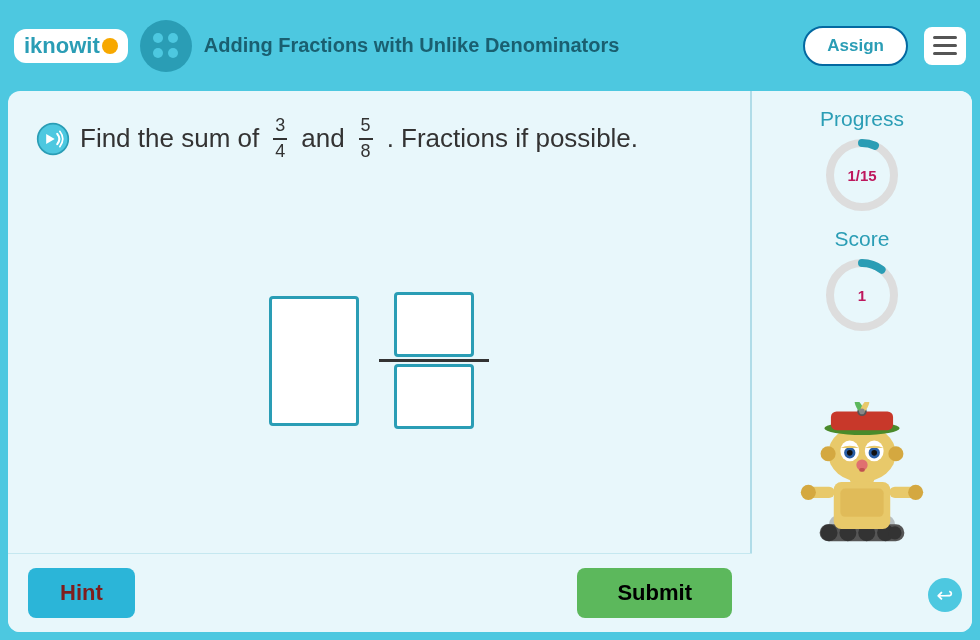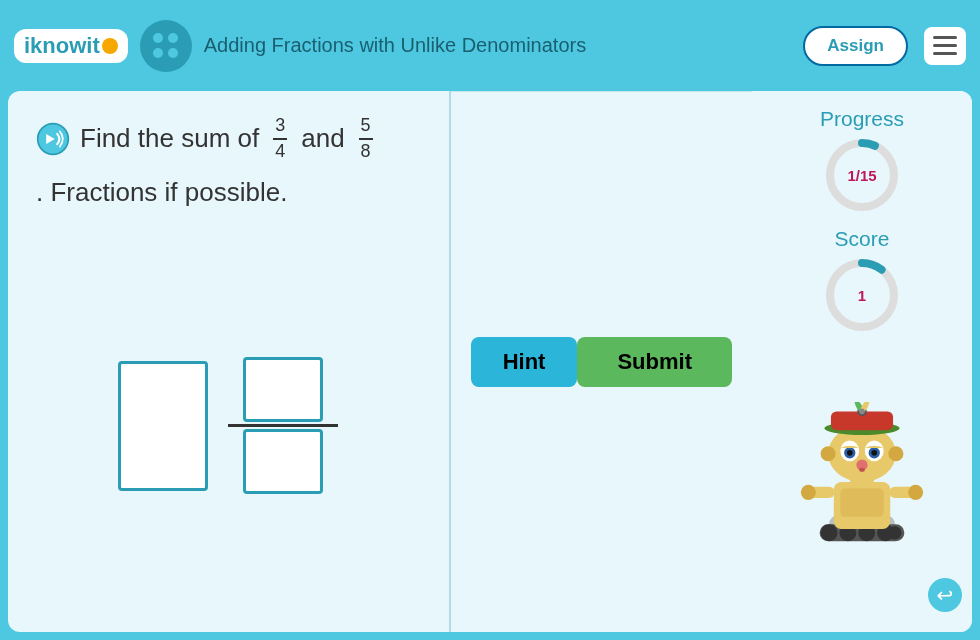--- a/index.html
+++ b/index.html
@@ -68,21 +68,21 @@
     .film-dot {
       width: 10px;
       height: 10px;
       border-radius: 50%;
       background: #4dc8e0;
     }
 
     .header-title {
       font-size: 20px;
       color: #1a5f70;
-      font-weight: 400;
+      font-weight: 700;
       flex: 1;
     }
 
     .assign-btn {
       background: white;
       border: 2px solid #0369a1;
       border-radius: 20px;
       padding: 8px 22px;
       font-size: 17px;
       font-weight: bold;
@@ -211,21 +211,21 @@
       display: flex;
       justify-content: space-between;
       align-items: center;
       padding: 14px 20px;
       background: #e8f7fb;
       border-top: 1px solid #c5e8f0;
     }
 
     .hint-btn {
       background: #2bb5d8;
-      color: #000000;
+      color: #7f1d1d;
       border: none;
       border-radius: 8px;
       padding: 12px 32px;
       font-size: 22px;
       font-weight: bold;
       cursor: pointer;
     }
 
     .submit-btn {
       background: #5cb85c;
@@ -335,21 +335,21 @@
 
   <div class="menu-btn">
     <div class="menu-line"></div>
     <div class="menu-line"></div>
     <div class="menu-line"></div>
   </div>
 </div>
 
 <div class="main-area">
 
-  <div style="flex:1; display:flex; ">
+  <div style="flex:1; display:flex; flex-direction:column;">
     <div class="question-panel">
 
       <div class="question-text">
 
         <svg class="sound-icon" viewBox="0 0 40 40" fill="none" xmlns="http://www.w3.org/2000/svg">
           <circle cx="20" cy="20" r="18" fill="#4dc8e0" stroke="#2a9db5" stroke-width="2"></circle>
           <polygon points="12,14 22,20 12,26" fill="white"></polygon>
           <path d="M25,14 Q30,20 25,26" stroke="white" stroke-width="2.5" fill="none" stroke-linecap="round"></path>
           <path d="M28,11 Q35,20 28,29" stroke="white" stroke-width="2" fill="none" stroke-linecap="round"></path>
         </svg>

